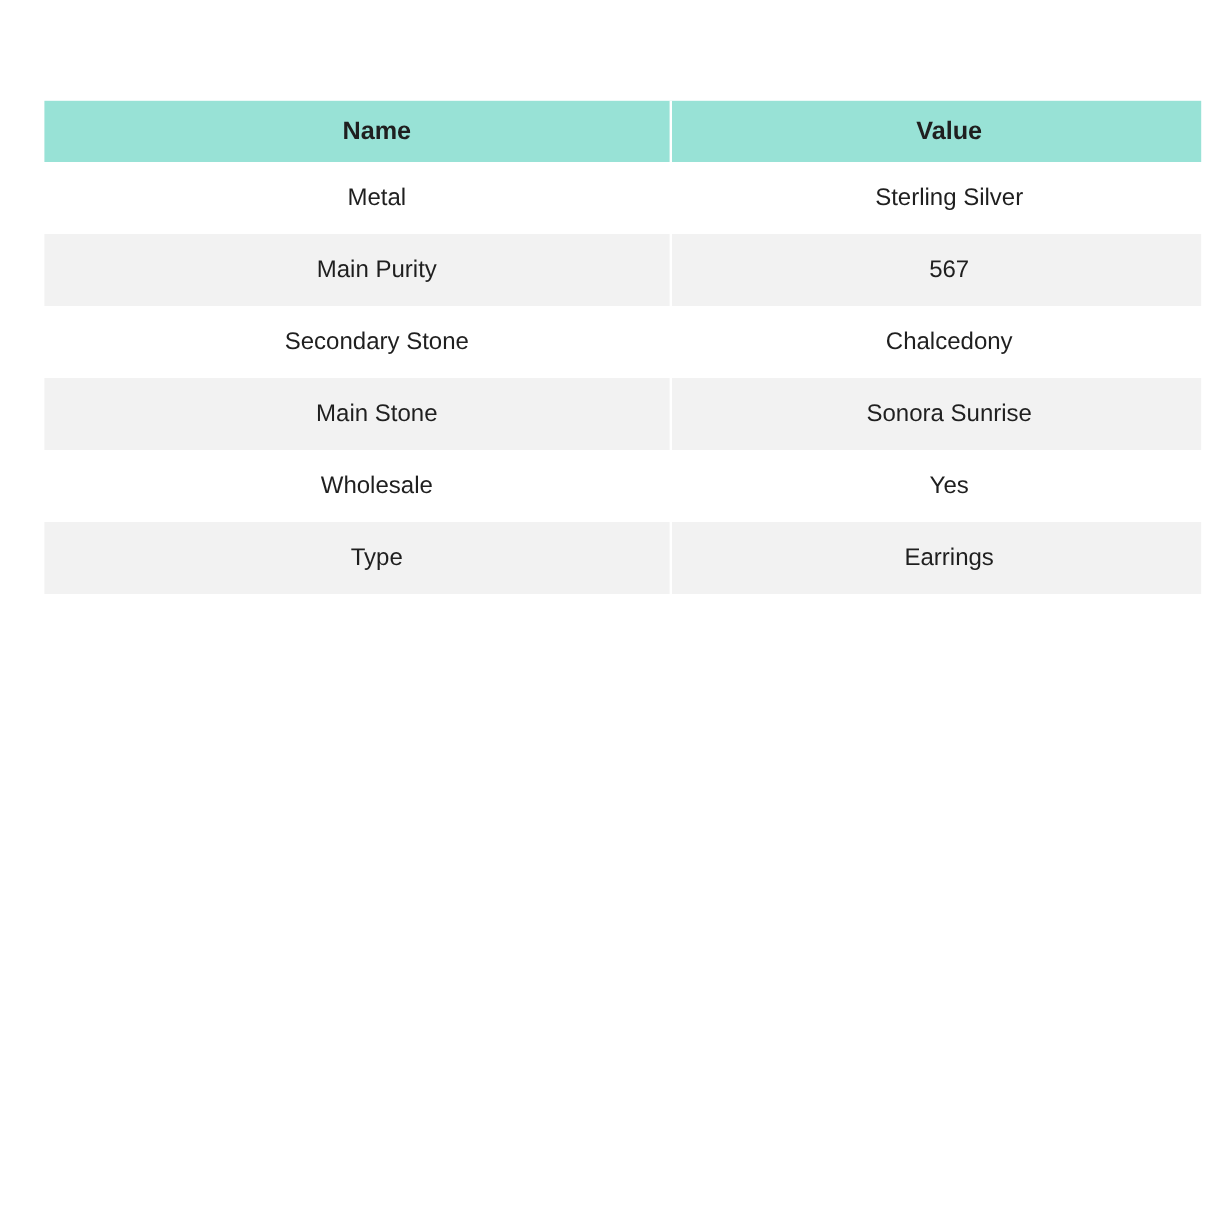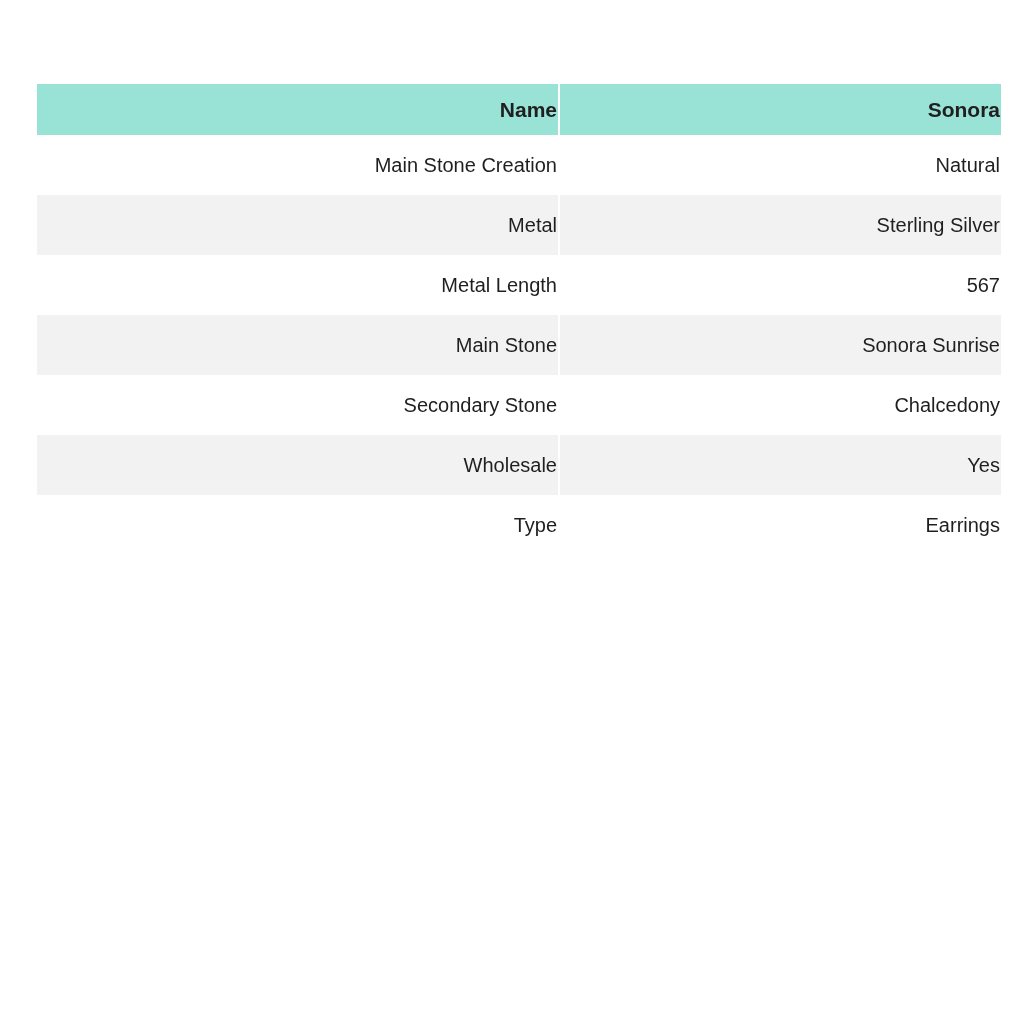--- a/index.html
+++ b/index.html
@@ -21,21 +21,21 @@
     top: 84px;
     width: 964px;
     border-collapse: separate;
     border-spacing: 0;
     table-layout: fixed;
     font-size: 20px;
     color: var(--text, #1f1f1f);
   }
   table.spec-table th,
   table.spec-table td {
-    text-align: right;
+    text-align: center;
     font-weight: 400;
     vertical-align: middle;
     overflow: hidden;
     white-space: nowrap;
   }
   table.spec-table th {
     background: var(--header-bg, #98e2d6);
     height: 49px;
     font-weight: 600;
     font-size: 21px;
@@ -59,43 +59,39 @@
   }
 </style>
 </head>
 <body>
 
 <div class="screen">
   <table class="spec-table">
     <thead>
       <tr>
         <th>Name</th>
-        <th>Sonora</th>
+        <th>Value</th>
       </tr>
     </thead>
     <tbody>
-        <tr>
-          <td>Main Stone Creation</td>
-          <td>Natural</td>
-        </tr>
         <tr>
           <td>Metal</td>
           <td>Sterling Silver</td>
         </tr>
         <tr>
-          <td>Metal Length</td>
+          <td>Main Purity</td>
           <td>567</td>
+        </tr>
+        <tr>
+          <td>Secondary Stone</td>
+          <td>Chalcedony</td>
         </tr>
         <tr>
           <td>Main Stone</td>
           <td>Sonora Sunrise</td>
-        </tr>
-        <tr>
-          <td>Secondary Stone</td>
-          <td>Chalcedony</td>
         </tr>
         <tr>
           <td>Wholesale</td>
           <td>Yes</td>
         </tr>
         <tr>
           <td>Type</td>
           <td>Earrings</td>
         </tr>
       </tbody>

